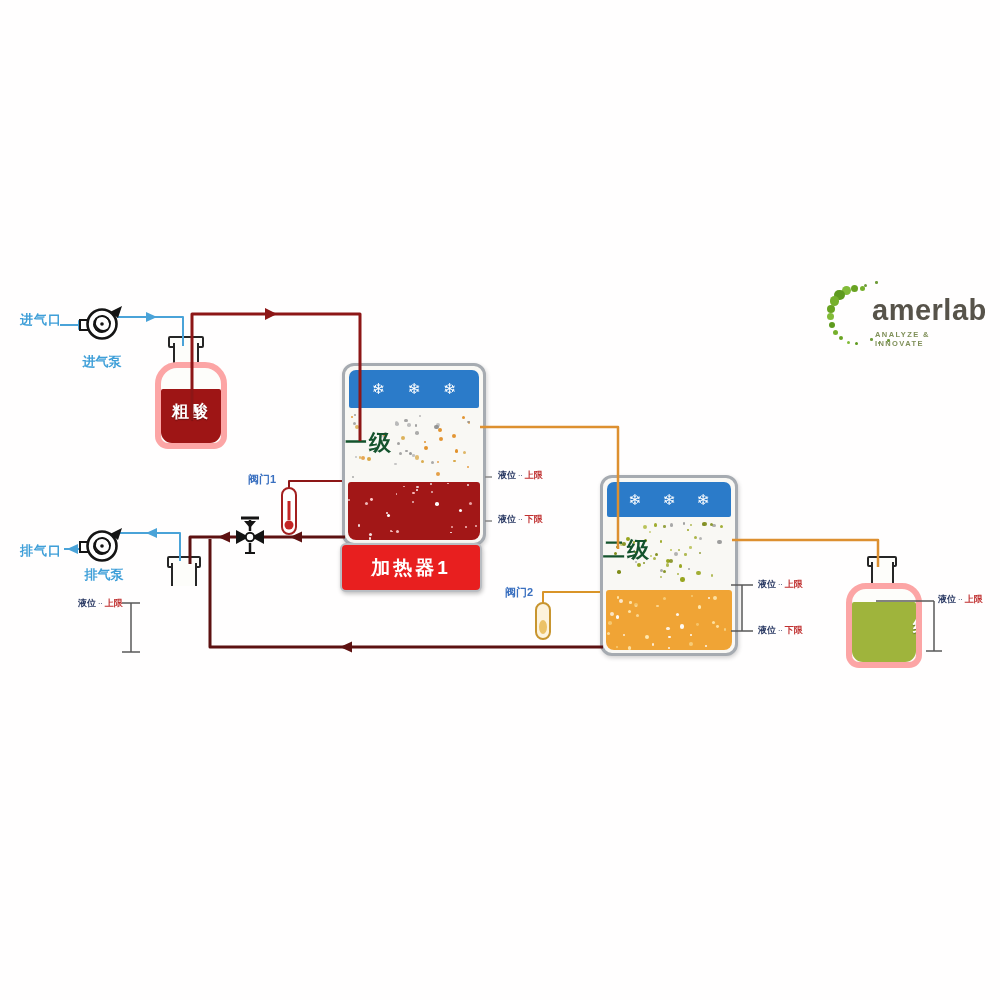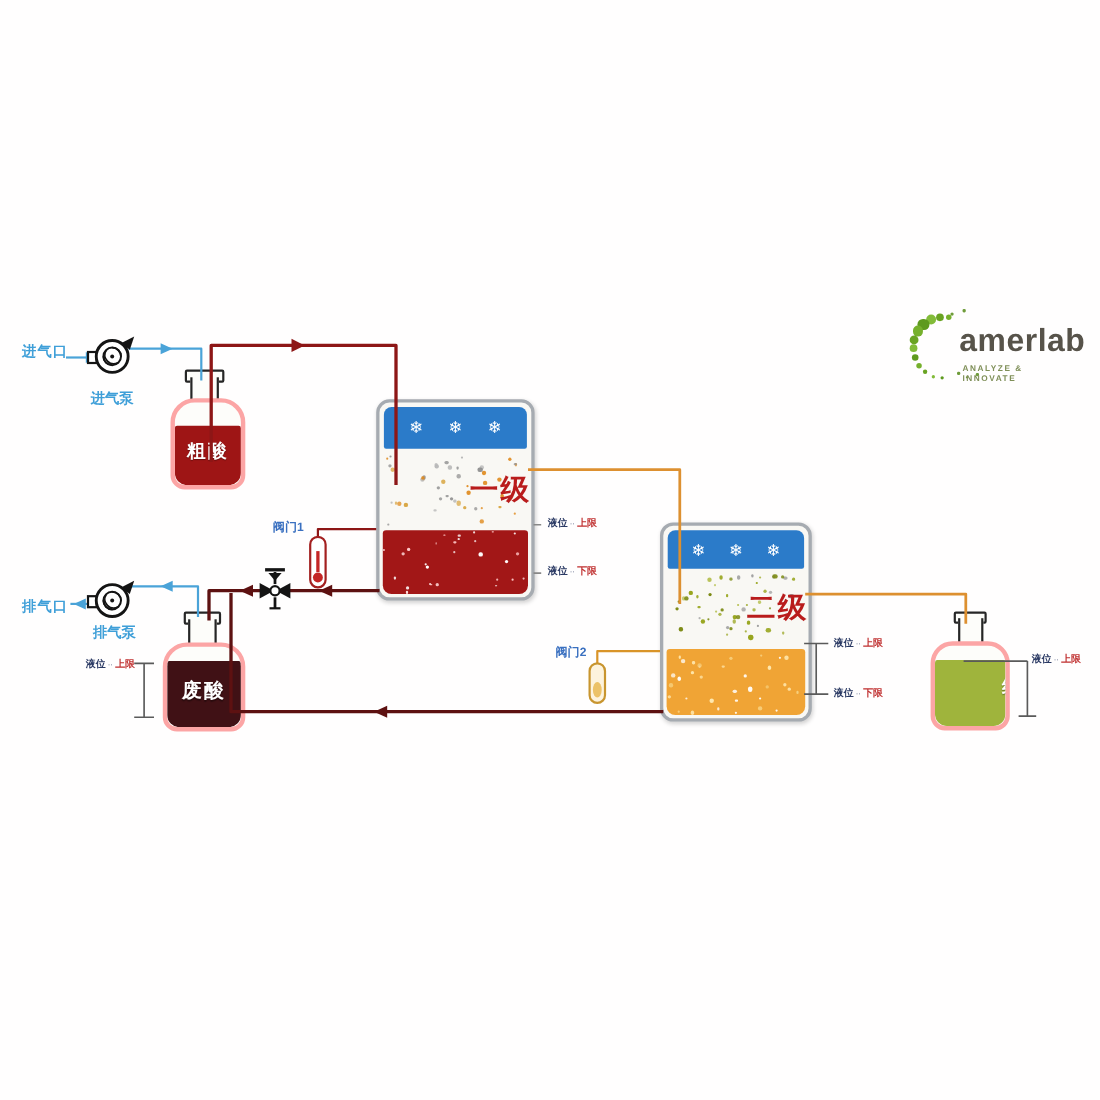--- a/index.html
+++ b/index.html
@@ -13,34 +13,34 @@
   .valve-label{font-size:11px;color:#3a70c0;font-weight:700;white-space:nowrap;z-index:8;}
   .level-label{font-size:9px;white-space:nowrap;z-index:8;line-height:10px;}
   .level-label .p{color:#2b3a64;font-weight:700;}
   .level-label .dots{color:#2b3a64;font-size:7px;margin:0 2px;}
   .level-label .s{color:#c03030;font-weight:700;text-align:right;}
 
   
   .bottle{z-index:2;}
   .bottle-lip{position:absolute;border:2px solid #262626;background:#fdfdfa;border-radius:2px;}
   .bottle-neck{position:absolute;border-left:2px solid #262626;border-right:2px solid #262626;background:#fdfdfa;}
-  .bottle-body{position:absolute;border:4px solid #fca5a5;background:#fdfdfa;overflow:hidden;}
+  .bottle-body{position:absolute;border:6px solid #fca5a5;background:#fdfdfa;overflow:hidden;}
   .liquid{position:absolute;left:0;right:0;bottom:0;}
   .bottle-label{position:absolute;width:100%;text-align:center;color:#fff;font-weight:700;
                 text-shadow:0 1px 1px rgba(0,0,0,.35);z-index:3;letter-spacing:2px;}
 
   
   .vessel{position:absolute;border:3px solid #a6abb1;border-radius:12px;background:#f9f8f4;
           box-shadow:1px 2px 4px rgba(0,0,0,.18);z-index:2;}
   .band{position:absolute;background:#2b7bc9;border-radius:7px 7px 2px 2px;display:flex;
         justify-content:space-evenly;align-items:center;color:#fff;font-size:15px;}
   .speckles{position:absolute;overflow:hidden;}
   .stage-liquid{position:absolute;overflow:hidden;}
-  .stage-title{position:absolute;width:100%;text-align:right;color:#b91c1c;font-weight:700;
-               font-size:26px;letter-spacing:2px;z-index:4;}
+  .stage-title{position:absolute;width:100%;text-align:left;color:#14532d;font-weight:700;
+               font-size:22px;letter-spacing:2px;z-index:4;}
   .heater{position:absolute;background:#e81f1f;border:2px solid #b9bdc2;border-radius:6px;color:#fff;
           font-weight:700;font-size:19px;letter-spacing:3px;display:flex;align-items:center;
           justify-content:center;box-shadow:1px 2px 4px rgba(0,0,0,.25);z-index:2;}
 
   
   #logo{z-index:3;}
   #logo .wordmark{position:absolute;left:60px;top:18px;font-size:29px;font-weight:600;color:#57534a;letter-spacing:.5px;}
   #logo .tagline{position:absolute;left:63px;top:54px;font-size:7.5px;font-weight:700;color:#7f8f58;letter-spacing:1.4px;}
   .logo-dot{position:absolute;border-radius:50%;}
   .speck{position:absolute;border-radius:50%;}
@@ -107,24 +107,20 @@
     <div class="bottle-neck" style="left:18px;top:7px;width:22px;height:21px;"></div>
     <div class="bottle-body" style="left:0;top:26px;width:60px;height:75px;border-radius:22px 22px 13px 13px;">
       <div class="liquid" style="height:54px;background:#9e1515;border-radius:2px 2px 11px 11px;"></div>
       <div class="bottle-label" style="top:32px;font-size:17px;">粗酸</div>
     </div>
   </div>
 
   <div class="abs bottle" style="left:148px;top:556px;width:70px;height:104px;">
     <div class="bottle-lip" style="left:19px;top:0;width:30px;height:8px;"></div>
     <div class="bottle-neck" style="left:23px;top:7px;width:22px;height:23px;"></div>
-    <div class="bottle-body" style="left:0;top:28px;width:67px;height:73px;border-radius:22px 22px 13px 13px;">
-      <div class="liquid" style="height:60px;background:#401115;border-radius:2px 2px 11px 11px;"></div>
-      <div class="bottle-label" style="top:28px;font-size:18px;">废酸</div>
-    </div>
   </div>
 
   <div class="abs bottle" style="left:846px;top:556px;width:66px;height:101px;">
     <div class="bottle-lip" style="left:21px;top:0;width:26px;height:7px;"></div>
     <div class="bottle-neck" style="left:25px;top:6px;width:19px;height:23px;"></div>
     <div class="bottle-body" style="left:0;top:27px;width:64px;height:73px;border-radius:20px 20px 13px 13px;">
       <div class="liquid" style="height:60px;background:#9fb43c;border-radius:2px 2px 11px 11px;"></div>
       <div class="bottle-label" style="top:26px;font-size:17px;margin-left:48px;">纯酸</div>
     </div>
   </div>
@@ -207,20 +203,23 @@
         <div class="speck" style="height: 1.7px; width: 1.7px; left: 43.1px; top: 48.8px; background: rgb(255, 201, 201); opacity: 0.86;"></div>
         <div class="speck" style="height: 2.3px; width: 2.3px; left: 117.2px; top: 43.9px; background: rgb(255, 201, 201); opacity: 0.96;"></div>
         <div class="speck" style="height: 2px; width: 2px; left: 119.1px; top: 2.2px; background: rgb(255, 255, 255); opacity: 0.88;"></div>
         <div class="speck" style="height: 3.4px; width: 3.4px; left: 110.7px; top: 26.6px; background: rgb(255, 255, 255); opacity: 0.98;"></div>
         <div class="speck" style="height: 3.5px; width: 3.5px; left: 87.3px; top: 20.4px; background: rgb(255, 255, 255); opacity: 0.98;"></div>
         <div class="speck" style="height: 2.9px; width: 2.9px; left: 63.9px; top: 9.6px; background: rgb(255, 201, 201); opacity: 0.9;"></div>
         <div class="speck" style="height: 1.9px; width: 1.9px; left: 63.8px; top: 19.2px; background: rgb(255, 255, 255); opacity: 0.72;"></div>
         <div class="speck" style="height: 2.1px; width: 2.1px; left: 103px; top: 44.2px; background: rgb(255, 201, 201); opacity: 0.84;"></div>
         <div class="speck" style="height: 2.4px; width: 2.4px; left: 81.7px; top: 1px; background: rgb(255, 255, 255); opacity: 0.82;"></div>
       </div>
+  </div>
+  <div class="heater" style="left:340px;top:543px;width:138px;height:45px;">
+    <span>加热器1</span>
   </div>
 
   <div class="vessel" style="left:600px;top:475px;width:132px;height:175px;">
     <div class="band" style="left:4px;right:4px;top:4px;height:35px;">
       <span>❄</span>
       <span>❄</span>
       <span>❄</span>
     </div>
     <div class="speckles" id="speckles2" style="left:6px;top:42px;width:114px;height:64px;">
         <div class="speck" style="height: 2.6px; width: 2.6px; left: 40.6px; top: 34.9px; background: rgb(185, 194, 87); opacity: 0.91;"></div>

